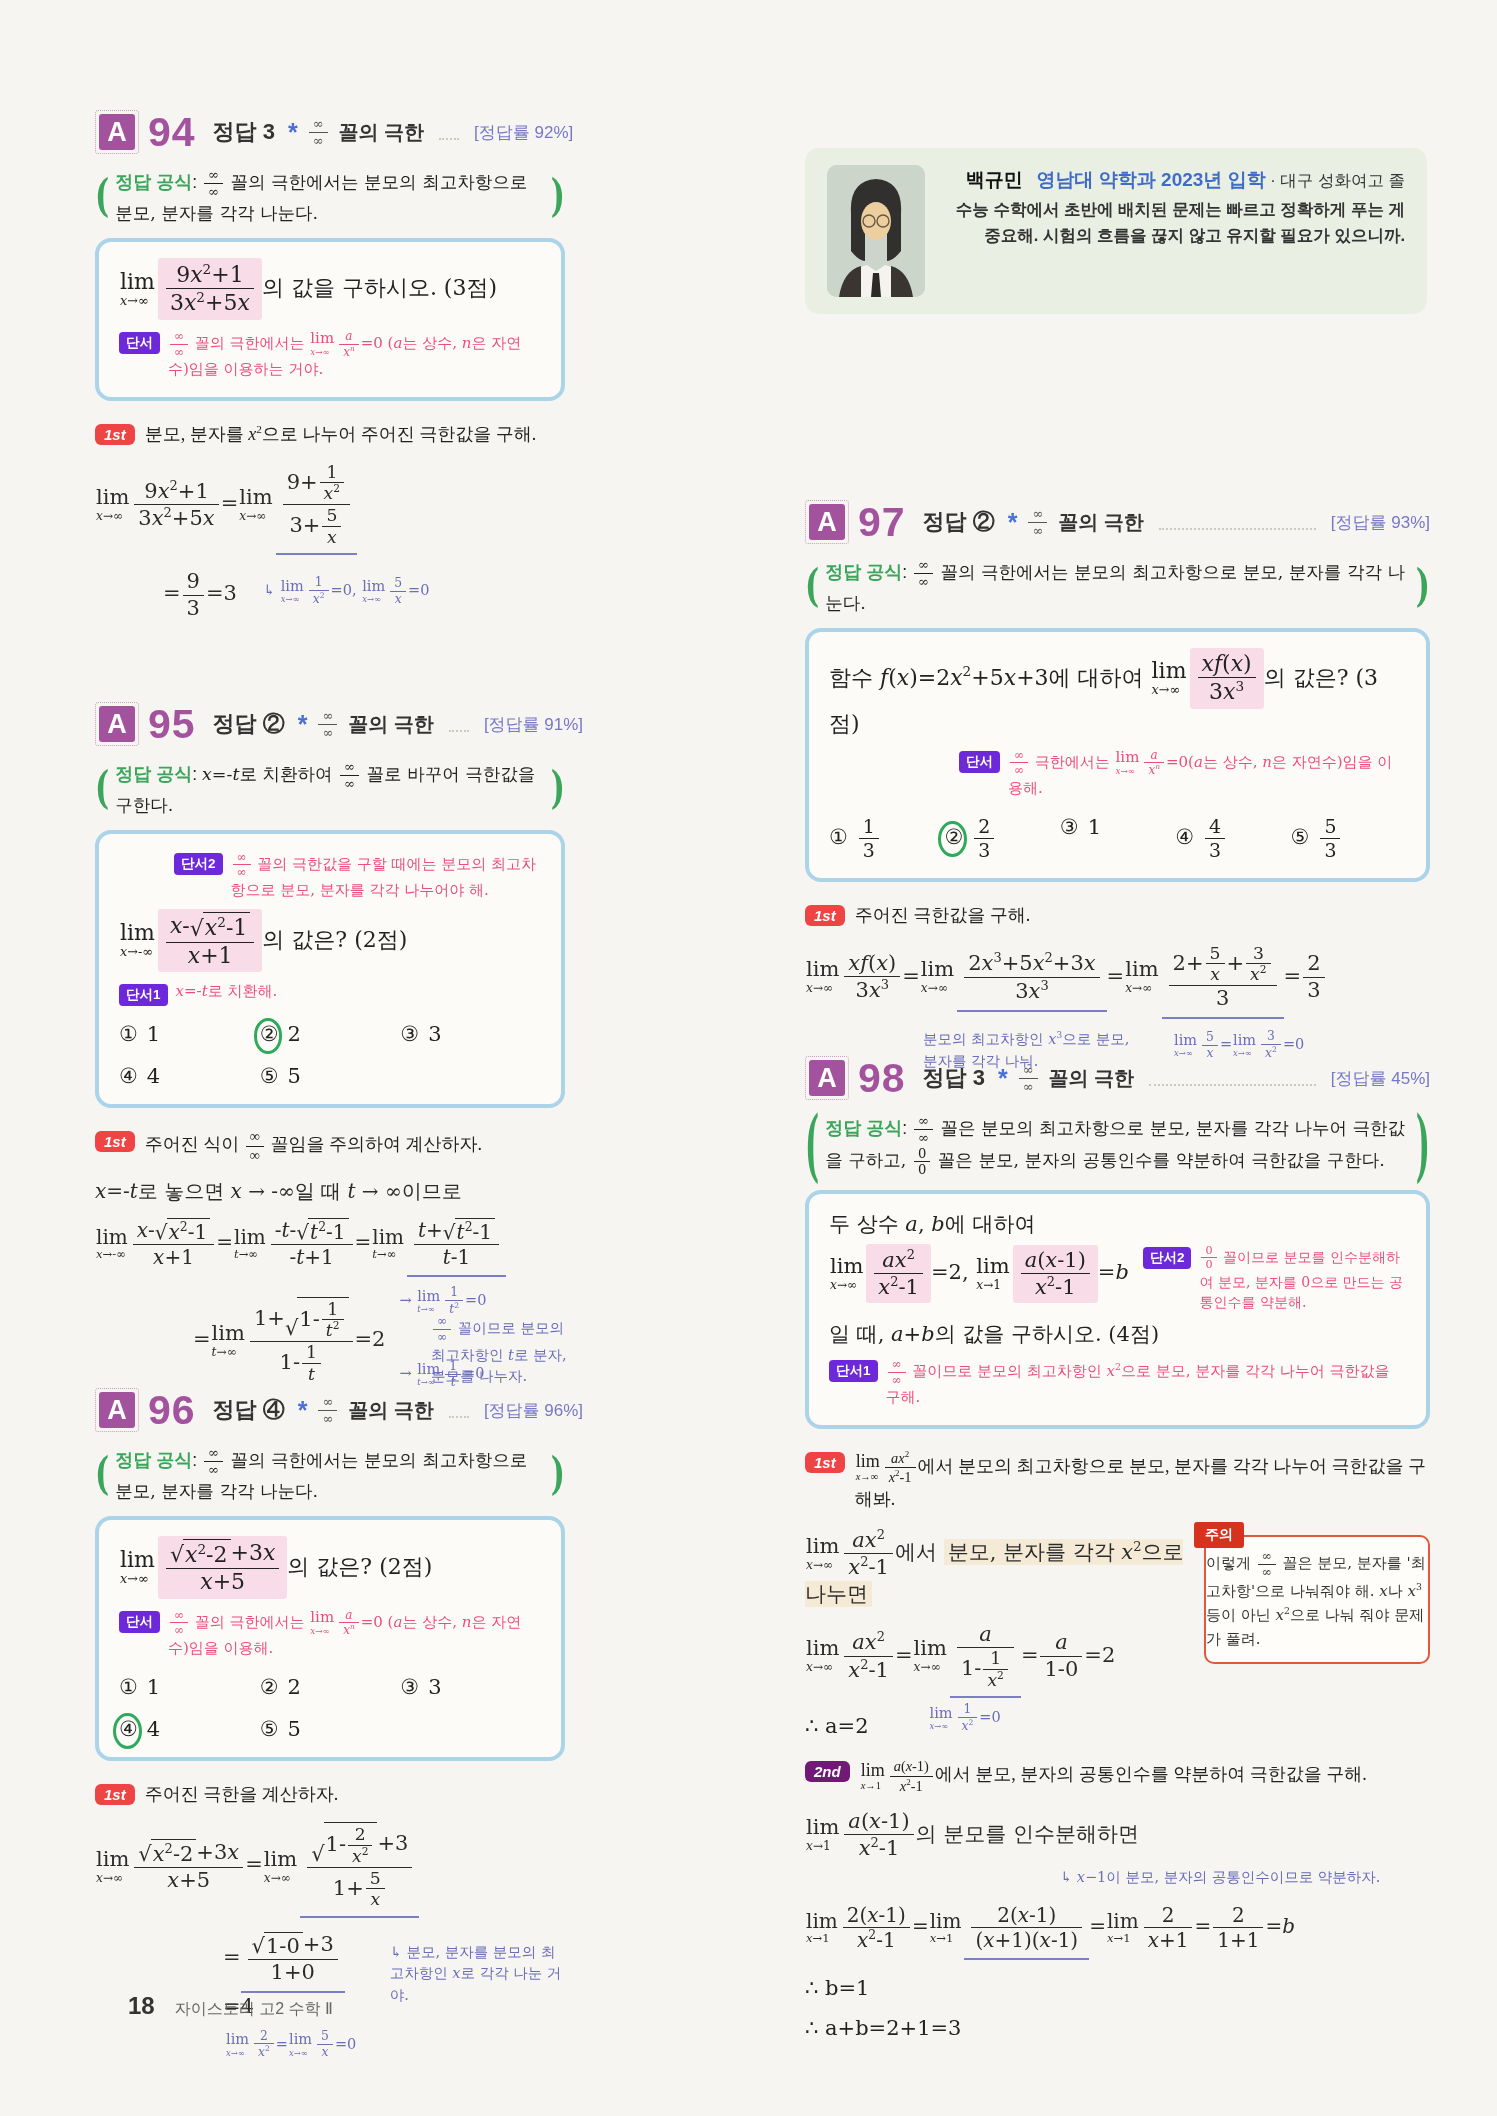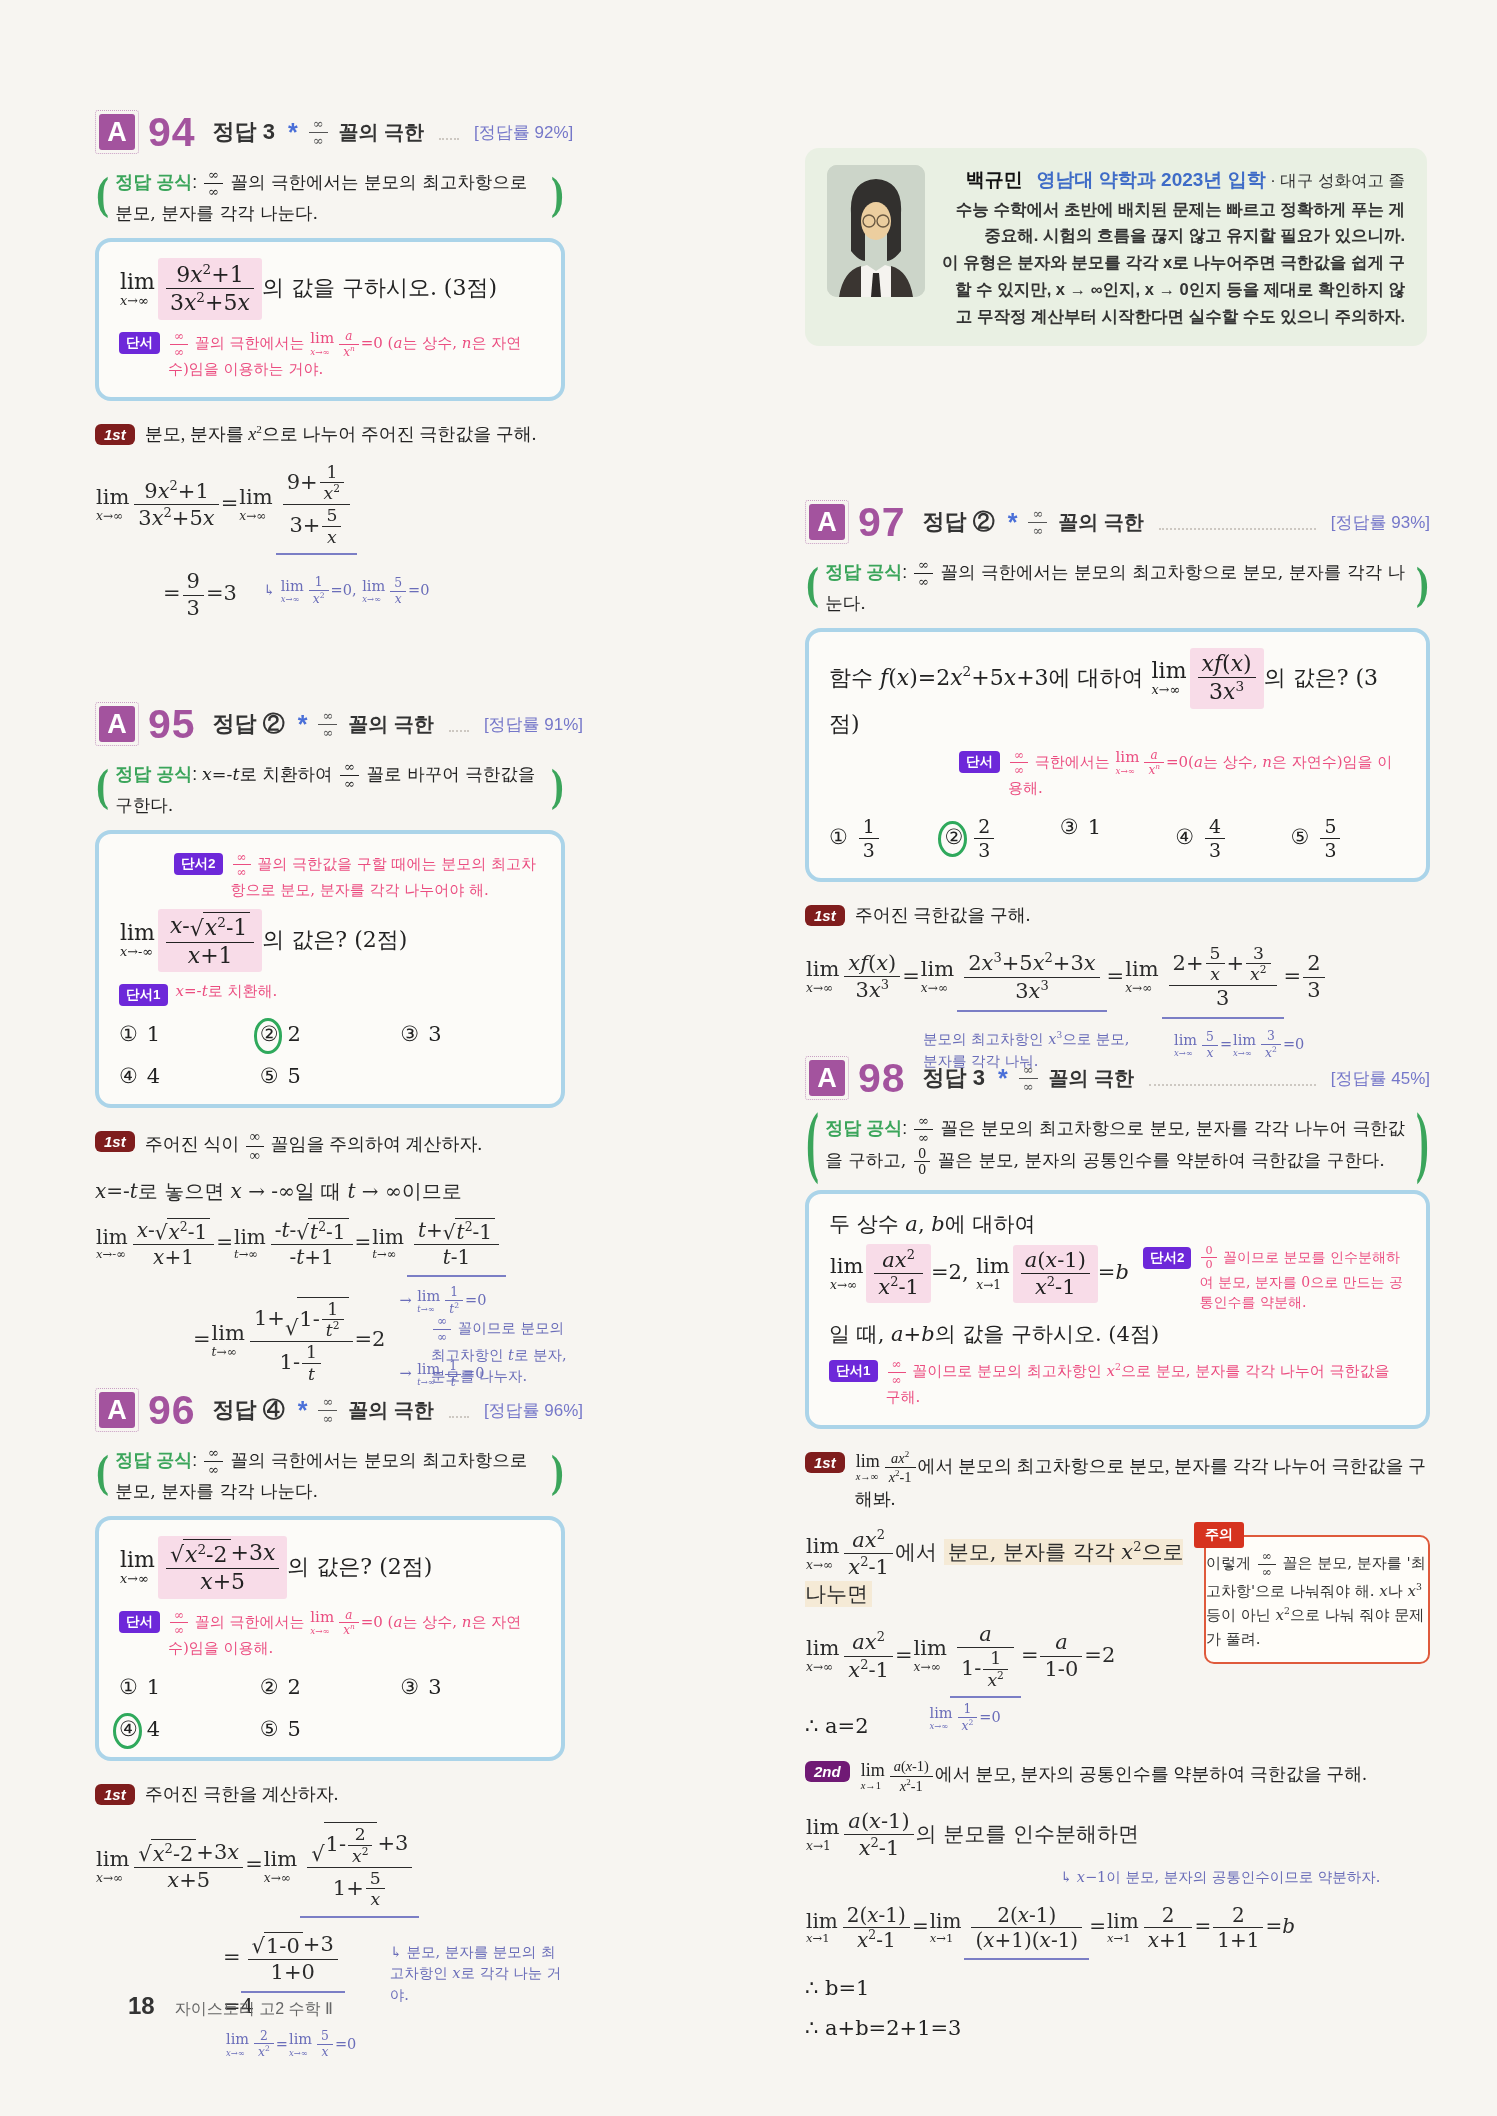--- a/index.html
+++ b/index.html
@@ -56,21 +56,21 @@
            font-size:21px;font-family:"DejaVu Serif",serif;}
   .choices.five{grid-template-columns:repeat(5,1fr);}
   .cnum{margin-right:9px;display:inline-block;}
   .ring{position:relative;}
   .ring::after{content:"";position:absolute;left:-6px;top:-4px;right:-4px;bottom:-8px;
                border:3px solid #2fa95c;border-radius:50%;}
   .cval .fr{font-size:0.9em;}
 
   
   .steprow{display:flex;gap:10px;margin-top:20px;align-items:flex-start;}
-  .step-badge{background:#7f1d1d;color:#fff;font-weight:bold;font-size:15px;border-radius:6px;
+  .step-badge{background:#ef4444;color:#fff;font-weight:bold;font-size:15px;border-radius:6px;
               padding:2px 9px;margin-top:3px;white-space:nowrap;font-style:italic;}
   .step-badge.second{background:#701a75;}
   .step-text{font-size:18px;color:#222;line-height:1.5;font-family:Liberation Serif, serif;}
   .step-text .fr{font-size:0.8em;}
   .mline{font-size:21px;color:#2b2b2b;margin-top:14px;line-height:1.3;}
   .note{color:#6a6db9;font-size:14.5px;line-height:1.5;}
   .note .fr{font-size:0.85em;}
   .sect{position:absolute;}
   .concl{font-family:"DejaVu Serif",serif;font-size:21px;margin-top:16px;}
 
@@ -447,21 +447,20 @@
         <path d="M16 132 Q20 104 40 100 L49 106 L58 100 Q78 104 82 132 Z" fill="#f5f3ef"></path>
         <path d="M12 132 Q16 106 34 101 L34 132 Z M86 132 Q82 106 64 101 L64 132 Z" fill="#3a3531"></path>
         <path d="M46 108 L52 108 L54 132 L44 132 Z" fill="#2c2927"></path>
       </svg>
     </div>
     <div>
       <span class="pr-name">백규민</span>&nbsp;&nbsp;
       <span class="pr-college">영남대 약학과 2023년 입학</span>
       <span class="pr-grad">· 대구 성화여고 졸</span>
       <div class="pr-para">수능 수학에서 초반에 배치된 문제는 빠르고 정확하게 푸는 게 중요해. 시험의 흐름을 끊지 않고 유지할 필요가 있으니까.</div>
-      <div class="pr-para">이 유형은 분자와 분모를 각각 x로 나누어주면 극한값을 쉽게 구할 수 있지만, x → ∞인지, x → 0인지 등을 제대로 확인하지 않고 무작정 계산부터 시작한다면 실수할 수도 있으니 주의하자.</div>
     </div>
   </div>
 
   <div class="sect" style="left:805px;top:500px;width:625px;">
     <div class="prob-head">
       <span class="abadge-outer">
           <span class="abadge">A</span>
         </span>
       <span class="pnum">97</span>
       <span class="pans">정답 ②</span>

